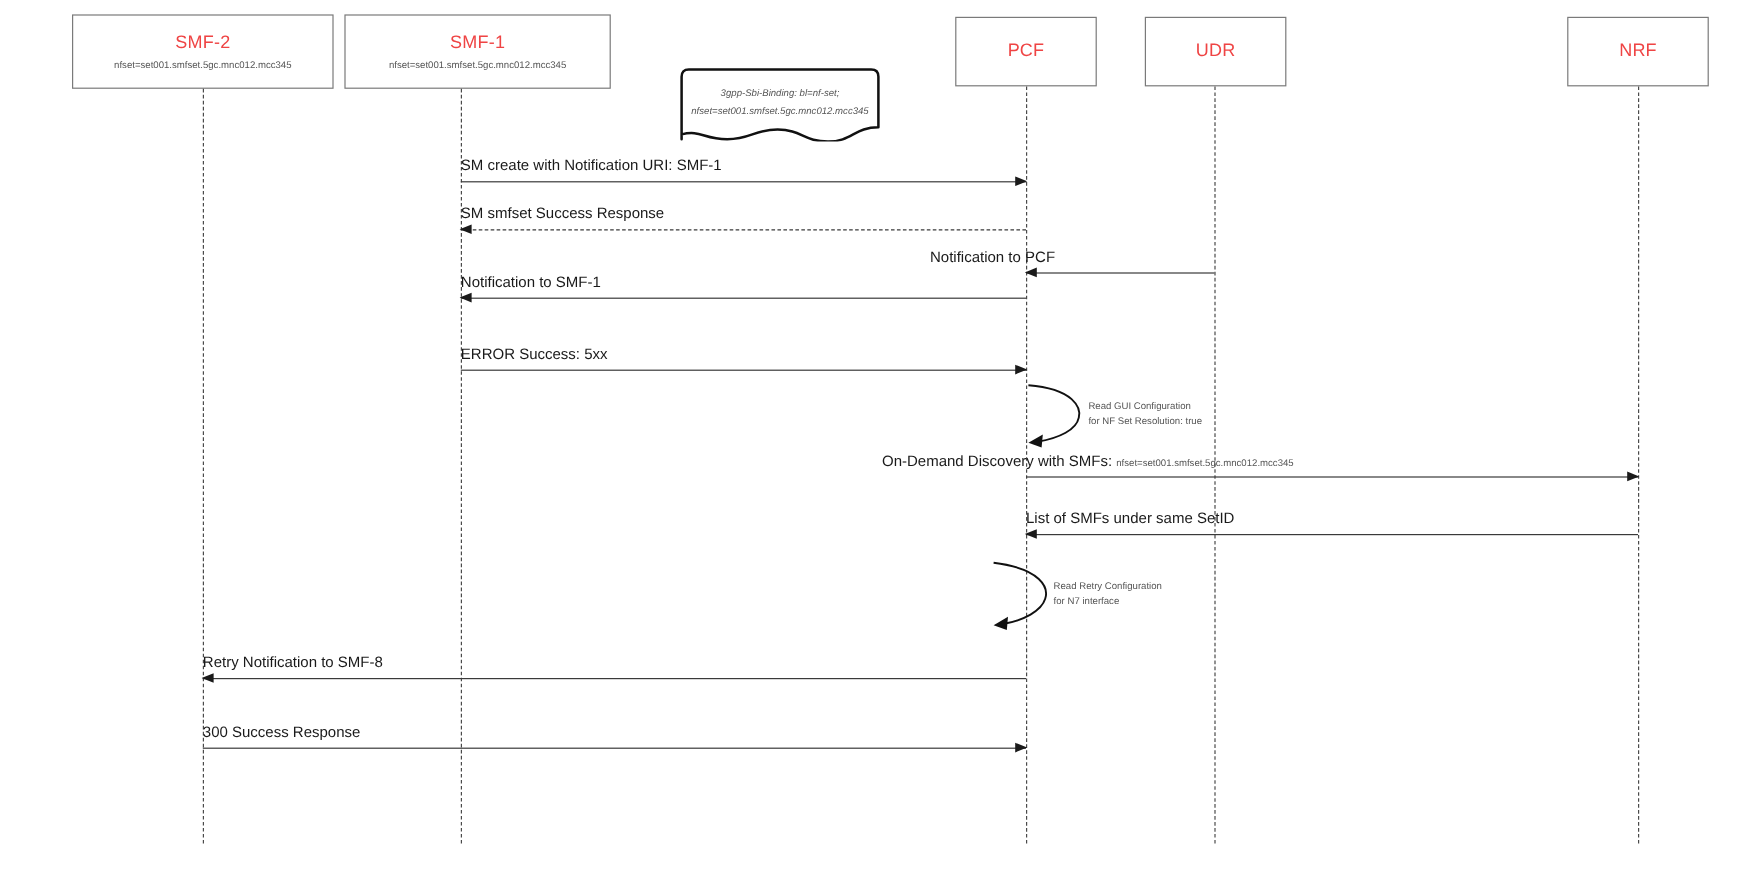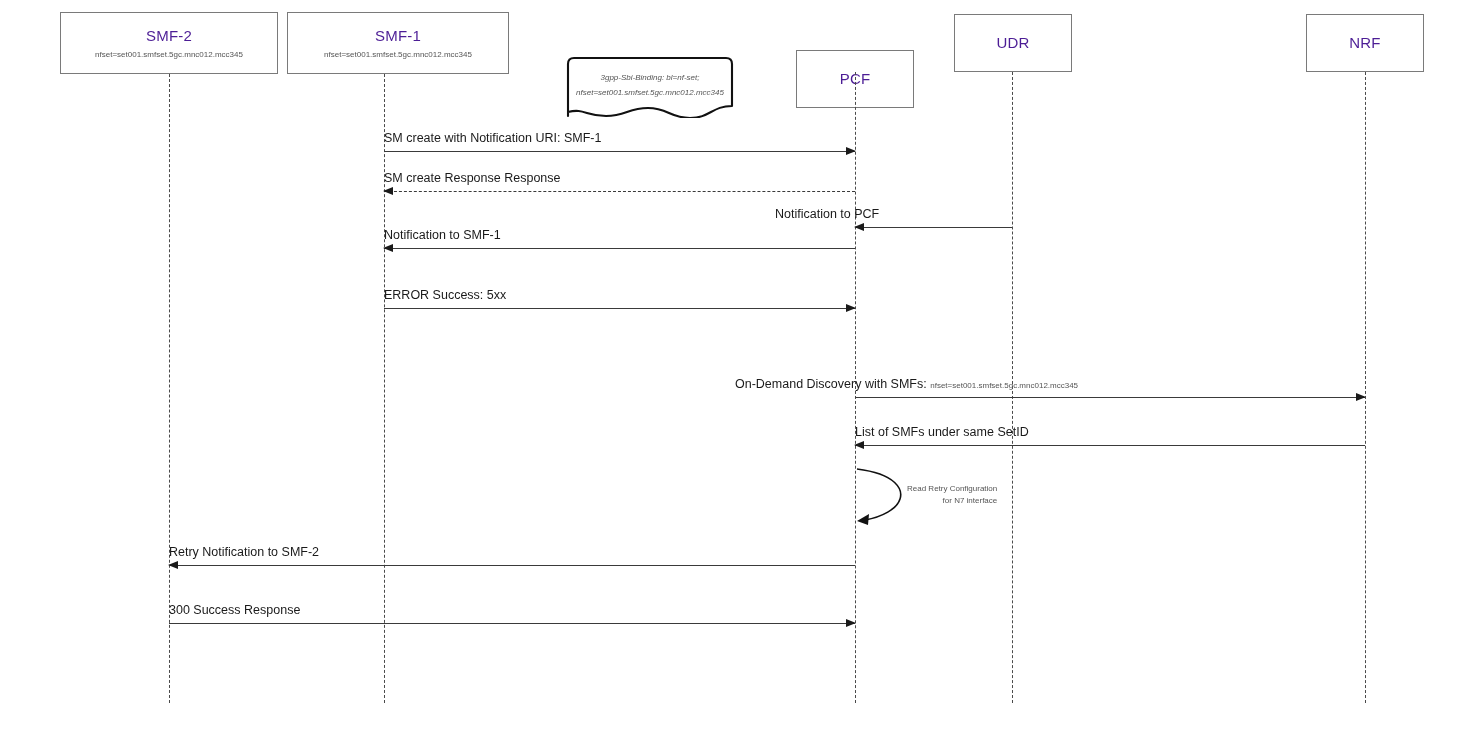--- a/index.html
+++ b/index.html
@@ -25,21 +25,21 @@
     border: 1.5px solid #7a7a7a;
     background: #ffffff;
     display: flex;
     flex-direction: column;
     align-items: center;
     justify-content: center;
     text-align: center;
   }
   .participant .p-title {
     font-size: 15px;
-    color: #4c1d95;
+    color: #ef4444;
     line-height: 1.2;
     letter-spacing: 0.2px;
   }
   .participant .p-sub {
     font-size: 8px;
     color: #555555;
     margin-top: 5px;
     line-height: 1.2;
     white-space: nowrap;
   }
@@ -131,21 +131,21 @@
 <div id="diagram">
 
   <div class="participant" style="left:60px; top:12px; width:218px; height:62px;">
     <div class="p-title">SMF-2</div>
     <div class="p-sub">nfset=set001.smfset.5gc.mnc012.mcc345</div>
   </div>
   <div class="participant" style="left:287px; top:12px; width:222px; height:62px;">
     <div class="p-title">SMF-1</div>
     <div class="p-sub">nfset=set001.smfset.5gc.mnc012.mcc345</div>
   </div>
-  <div class="participant" style="left:796px; top:14px; width:118px; height:58px;margin-top:36px;">
+  <div class="participant" style="left:796px; top:14px; width:118px; height:58px;">
     <div class="p-title">PCF</div>
   </div>
   <div class="participant" style="left:1306px; top:14px; width:118px; height:58px;">
     <div class="p-title">NRF</div>
   </div>
   <div class="participant" style="left:954px; top:14px; width:118px; height:58px;">
     <div class="p-title">UDR</div>
   </div>
 
   <div class="lifeline" style="left:169px; top:74px; height:629px;"></div>
@@ -168,21 +168,21 @@
     </div>
   </div>
 
   <div class="msg to-right" style="left:384px; top:151px; width:471px;">
     <div class="label">SM create with Notification URI: SMF-1</div>
     <div class="line"></div>
     <div class="head"></div>
   </div>
 
   <div class="msg to-left dashed" style="left:384px; top:191px; width:471px;">
-    <div class="label">SM create Response Response</div>
+    <div class="label">SM smfset Success Response</div>
     <div class="line"></div>
     <div class="head"></div>
   </div>
 
   <div class="msg to-left" style="left:855px; top:227px; width:157px;">
     <div class="label" style="bottom:6px; left:-80px; right:-80px;">Notification to PCF</div>
     <div class="line"></div>
     <div class="head"></div>
   </div>
 
@@ -207,33 +207,43 @@
     <div class="head"></div>
   </div>
 
   <div class="msg to-left" style="left:855px; top:445px; width:510px;">
     <div class="label">List of SMFs under same SetID</div>
     <div class="line"></div>
     <div class="head"></div>
   </div>
 
   <div class="msg to-left" style="left:169px; top:565px; width:686px;">
-    <div class="label">Retry Notification to SMF-2</div>
+    <div class="label">Retry Notification to SMF-8</div>
     <div class="line"></div>
     <div class="head"></div>
   </div>
 
   <div class="msg to-right" style="left:169px; top:623px; width:686px;">
     <div class="label">300 Success Response</div>
     <div class="line"></div>
     <div class="head"></div>
   </div>
 
-
-  <div class="selfloop" style="left:855px; top:466px; width:200px; height:58px;text-align:right;">
+  <div class="selfloop" style="left:855px; top:318px; width:200px; height:54px;">
+    <svg width="60" height="54" viewBox="0 0 60 54">
+      <path d="M2,3 C40,6 46,22 44,30 C42,40 28,47 10,50" fill="none" stroke="#111111" stroke-width="1.6"></path>
+      <polygon points="2,51 14,44 13,55" fill="#111111"></polygon>
+    </svg>
+    <div class="sl-label">
+      <div>Read GUI Configuration</div>
+      <div>for NF Set Resolution: true</div>
+    </div>
+  </div>
+
+  <div class="selfloop" style="left:826px; top:466px; width:200px; height:58px;">
     <svg width="60" height="58" viewBox="0 0 60 58">
       <path d="M2,3 C42,8 48,24 45,33 C42,43 27,51 10,54" fill="none" stroke="#111111" stroke-width="1.6"></path>
       <polygon points="2,55 14,48 13,59" fill="#111111"></polygon>
     </svg>
     <div class="sl-label">
       <div>Read Retry Configuration</div>
       <div>for N7 interface</div>
     </div>
   </div>
 </div>

